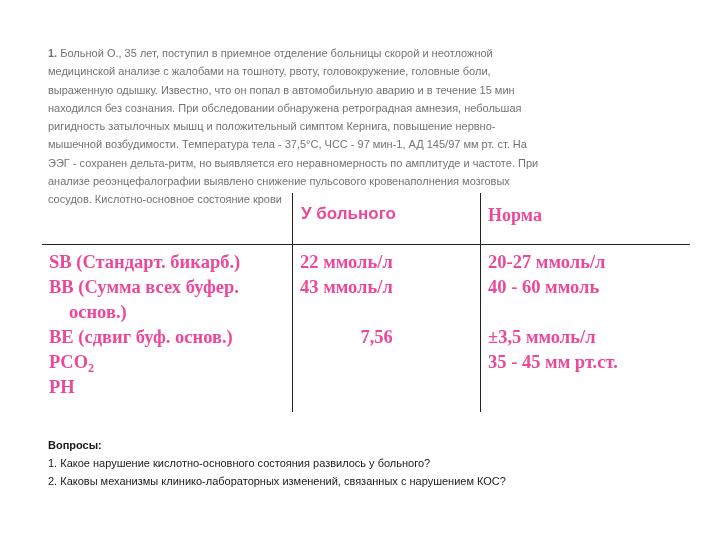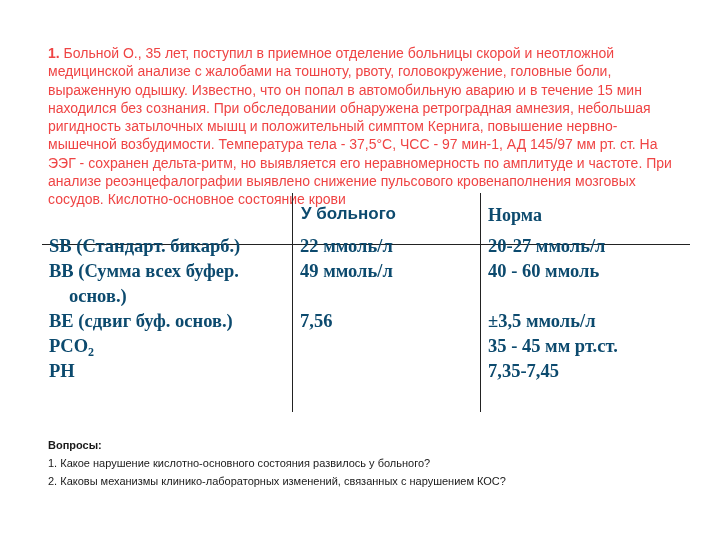--- a/index.html
+++ b/index.html
@@ -13,36 +13,36 @@
       position: relative;
       overflow: hidden;
       color: #111111;
     }
     .case-text {
       position: absolute;
       left: 48px;
       top: 44px;
       width: 640px;
       font-family: "Liberation Sans", sans-serif;
-      font-size: 14px;
+      font-size: 11px;
       line-height: 18.3px;
-      color: #ef4444;
+      color: #737373;
     }
     .case-text .line { display: block; white-space: nowrap; }
     .case-text .num { font-weight: bold; }
 
     .table {
       position: absolute;
       left: 0;
       top: 0;
       width: 628px;
       height: 540px;
       font-family: "Liberation Serif", serif;
       font-weight: bold;
-      color: #0c4a6e;
+      color: #ec4899;
     }
     .vline {
       position: absolute;
       width: 1px;
       background: #222;
       top: 193px;
       height: 219px;
     }
     .vline.c1 { left: 292px; }
     .vline.c2 { left: 480px; }
@@ -67,27 +67,27 @@
     }
     .hdr.norm {
       left: 488px;
       font-family: "Liberation Serif", serif;
       font-weight: bold;
       font-size: 18px;
       top: 205px;
     }
     .col {
       position: absolute;
-      top: 234px;
+      top: 250px;
       font-size: 18.5px;
       line-height: 25px;
     }
     .col .cell { display: block; white-space: nowrap; height: 25px; }
     .col.param { left: 49px; }
-    .col.patient { left: 300px; }
+    .col.patient { left: 300px; text-align: right; }
     .col.norm { left: 488px; }
     .col.param .indent { padding-left: 20px; }
     .bb-label { display: flex; justify-content: space-between; width: 235px; }
     sub { font-size: 12px; vertical-align: -4px; line-height: 0; }
 
     .questions {
       position: absolute;
       left: 48px;
       top: 436px;
       font-family: "Liberation Sans", sans-serif;
@@ -130,32 +130,31 @@
       <span>буфер.</span>
     </span>
     <span class="cell indent">основ.)</span>
     <span class="cell">BE (сдвиг буф. основ.)</span>
     <span class="cell"><span>PCO</span><sub>2</sub></span>
     <span class="cell">PH</span>
   </div>
 
   <div class="col patient">
     <span class="cell">22 ммоль/л</span>
-    <span class="cell">49 ммоль/л</span>
+    <span class="cell">43 ммоль/л</span>
     <span class="cell"></span>
     <span class="cell">7,56</span>
   </div>
 
   <div class="col norm">
     <span class="cell">20-27 ммоль/л</span>
     <span class="cell">40 - 60 ммоль</span>
     <span class="cell"></span>
     <span class="cell">±3,5 ммоль/л</span>
     <span class="cell">35 - 45 мм рт.ст.</span>
-    <span class="cell">7,35-7,45</span>
   </div>
 </div>
 
 <div class="questions">
   <span class="line title">Вопросы:</span>
   <span class="line">1. Какое нарушение кислотно-основного состояния развилось у больного?</span>
   <span class="line">2. Каковы механизмы клинико-лабораторных изменений, связанных с нарушением КОС?</span>
 </div>
 
 </body></html>

